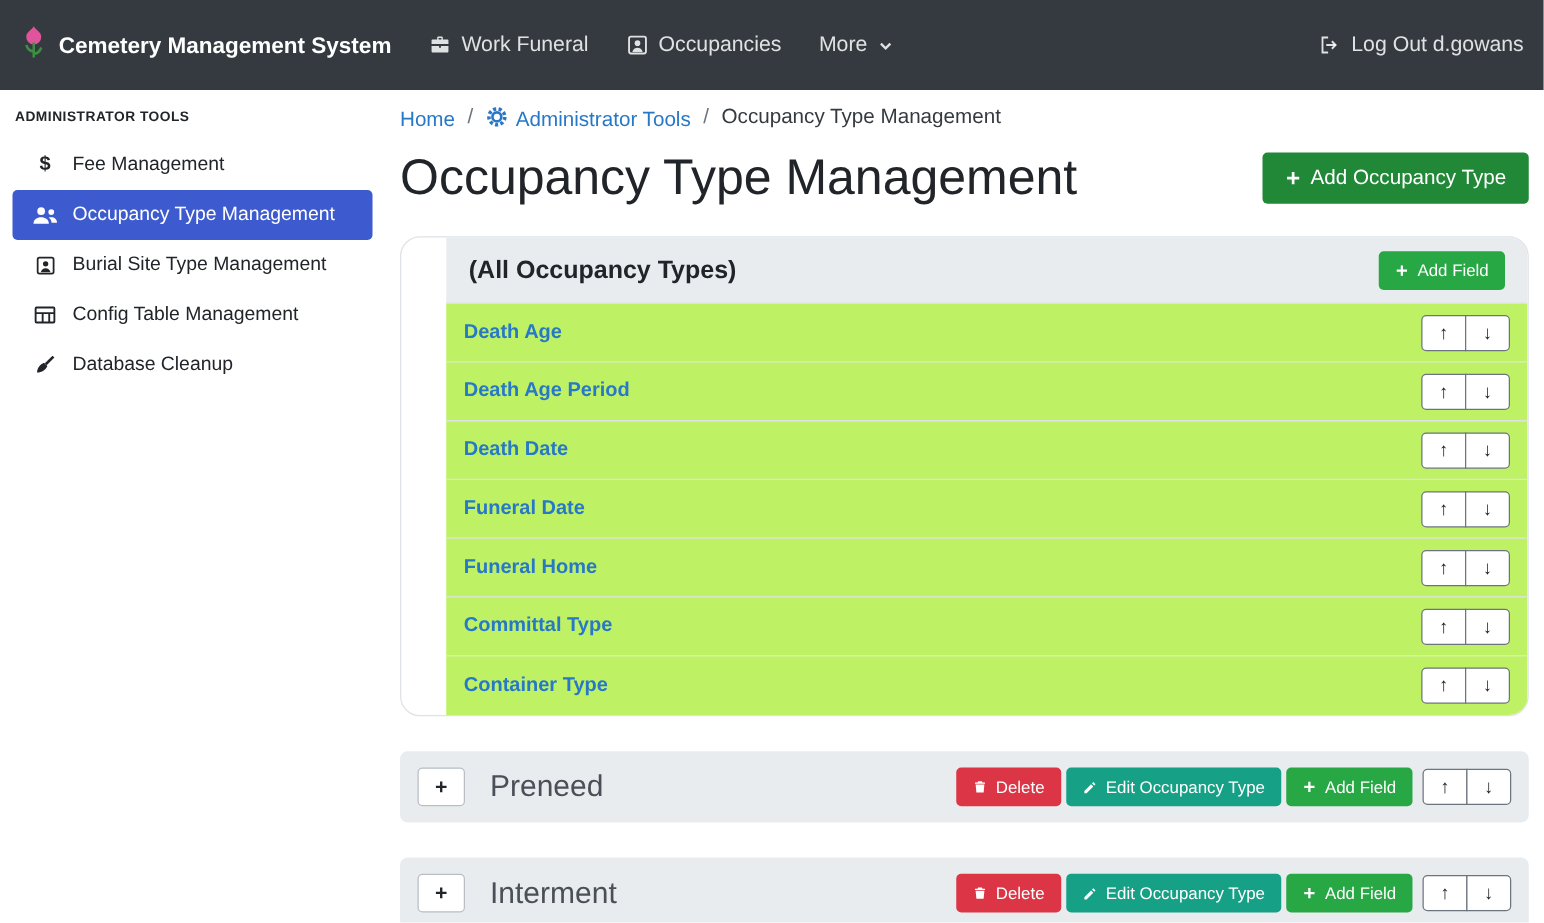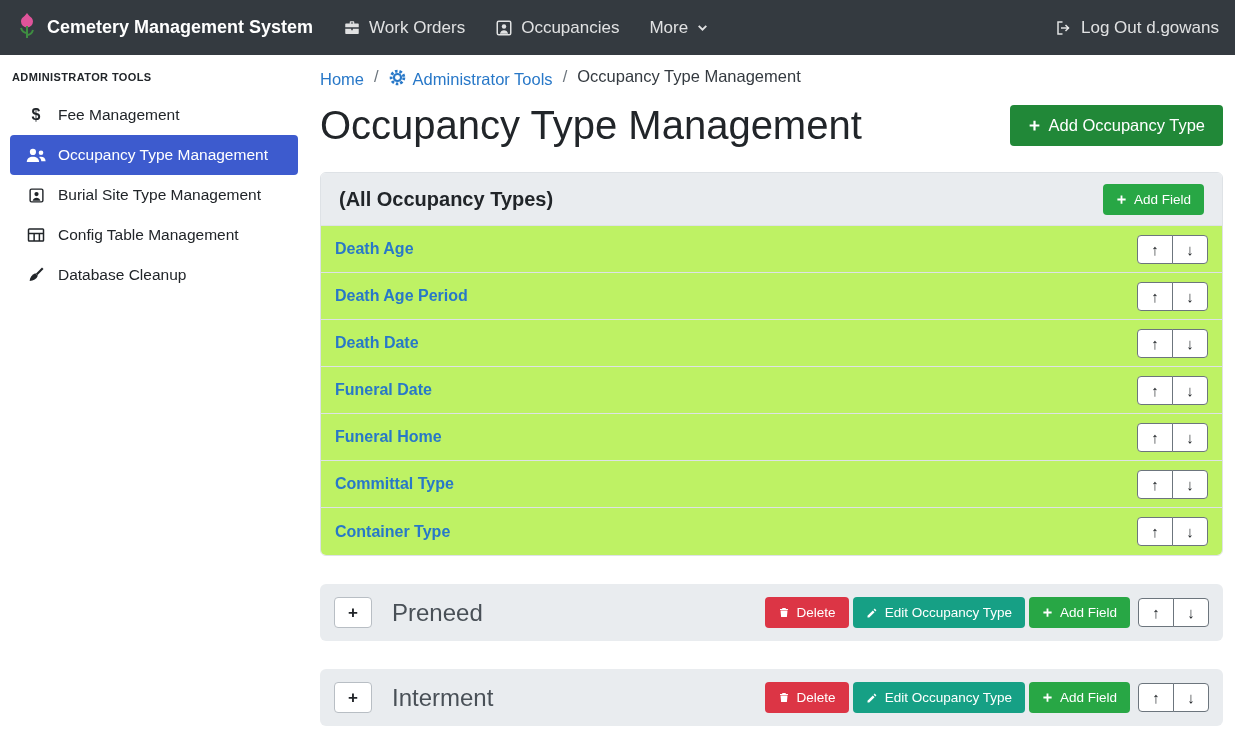--- a/index.html
+++ b/index.html
@@ -19,21 +19,21 @@
   html,body{margin:0;padding:0;}
   body{
     width:1235px;height:738px;overflow:hidden;
     font-family:"Liberation Sans",sans-serif;
     color:var(--text-dark);background:#fff;
   }
   [data-interactable="true"]{cursor:pointer;}
 
   
   .navbar{
-    height:55px;background:var(--navbar-bg);
+    height:72px;background:var(--navbar-bg);
     display:flex;align-items:center;padding:0 16px;
   }
   .brand{display:flex;align-items:center;gap:9px;color:#fff;font-weight:700;font-size:18px;}
   .nav-link{
     display:flex;align-items:center;gap:8px;color:rgba(255,255,255,.85);
     font-size:17px;text-decoration:none;margin-left:30px;
   }
   .nav-link .ic{display:inline-flex;align-items:center;}
   .nav-logout{margin-left:auto;}
 
@@ -83,21 +83,21 @@
   .arrow-btn{
     width:36px;height:29px;background:#fff;border:1px solid #6c757d;
     color:var(--text-dark);font-size:15px;font-family:inherit;
     display:inline-flex;align-items:center;justify-content:center;
   }
   .arrow-btn:first-child{border-radius:4px 0 0 4px;}
   .arrow-btn:last-child{border-radius:0 4px 4px 0;margin-left:-1px;}
 
   
   .card{
-    margin-top:24px;border:1px solid var(--border);border-radius:6px;overflow:hidden;
+    margin-top:24px;border:1px solid var(--border);border-radius:16px;overflow:hidden;padding-left:36px;
   }
   .card-header{
     background:var(--gray-bg);height:53px;display:flex;align-items:center;
     justify-content:space-between;padding:0 18px;border-bottom:1px solid var(--border);
   }
   .card-title{font-size:20px;font-weight:600;}
   .field-row{
     display:flex;align-items:center;justify-content:space-between;
     height:47px;padding:0 14px;border-bottom:1px solid var(--border);background:#bef264;gap:19px;
   }
@@ -134,21 +134,21 @@
     <span data-interactable="false">Cemetery Management System</span>
   </div>
 
   <a class="nav-link" data-interactable="true">
     <span class="ic" data-interactable="false">
       <svg width="18" height="18" viewBox="0 0 24 24" fill="currentColor">
         <path d="M9 6V4a1 1 0 011-1h4a1 1 0 011 1v2h5a1 1 0 011 1v4H3V7a1 1 0 011-1h5zm1.5 0h3V4.5h-3V6z"></path>
         <path d="M3 13h8v2h2v-2h8v6a1 1 0 01-1 1H4a1 1 0 01-1-1v-6z"></path>
       </svg>
     </span>
-    <span data-interactable="false">Work Orders</span>
+    <span data-interactable="false">Work Funeral</span>
   </a>
 
   <a class="nav-link" data-interactable="true">
     <span class="ic" data-interactable="false">
       <svg width="18" height="18" viewBox="0 0 24 24">
         <rect x="3" y="3" width="18" height="18" rx="2" fill="none" stroke="currentColor" stroke-width="2"></rect>
         <circle cx="12" cy="10" r="3" fill="currentColor"></circle>
         <path d="M6.5 19.5c.8-3 3-4.5 5.5-4.5s4.7 1.5 5.5 4.5z" fill="currentColor"></path>
       </svg>
     </span>

